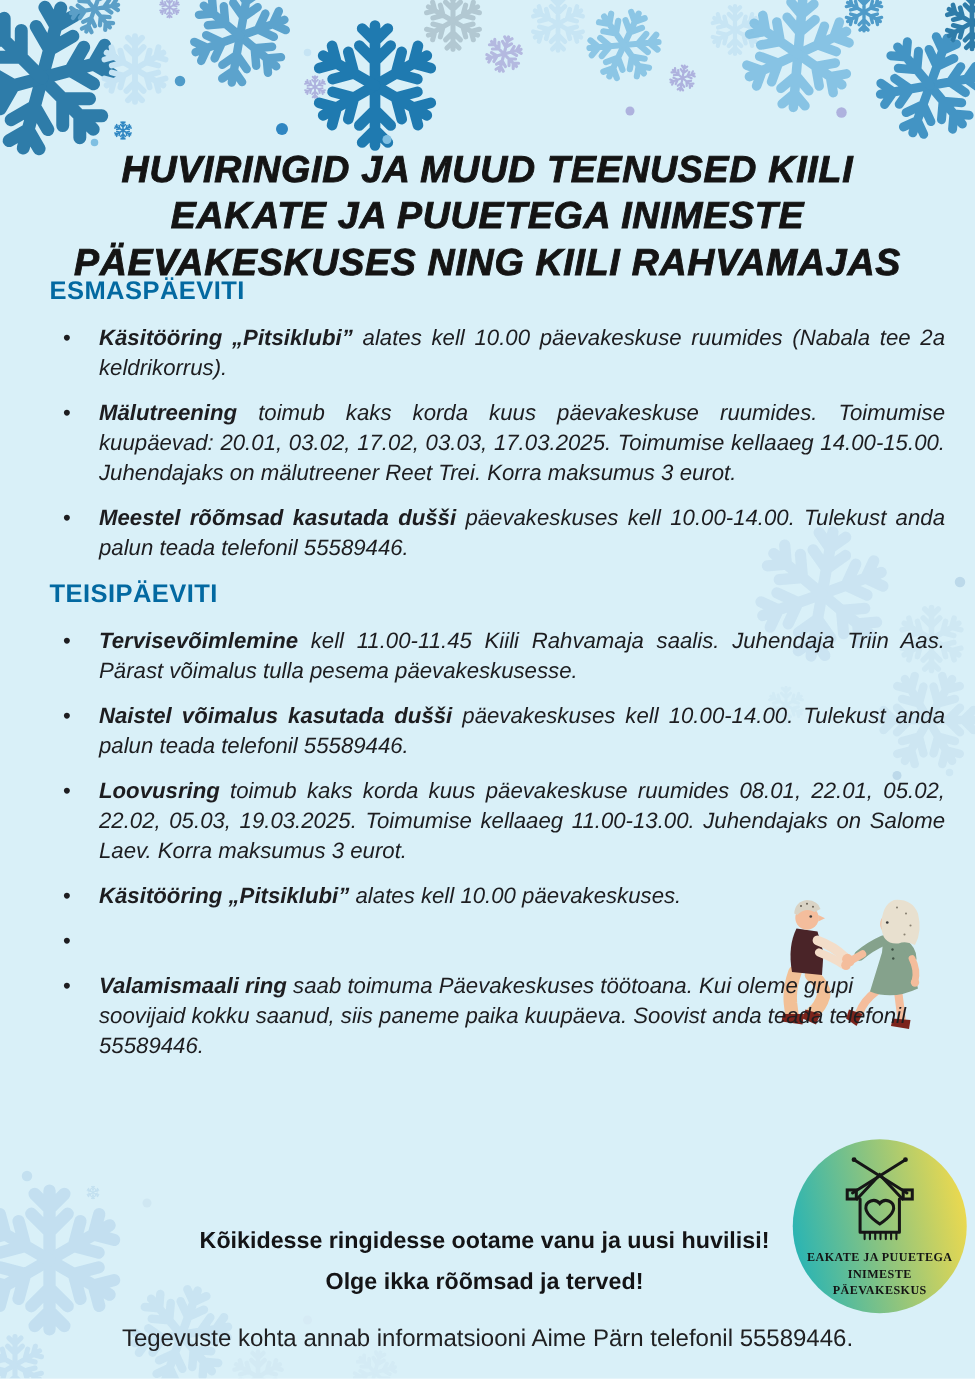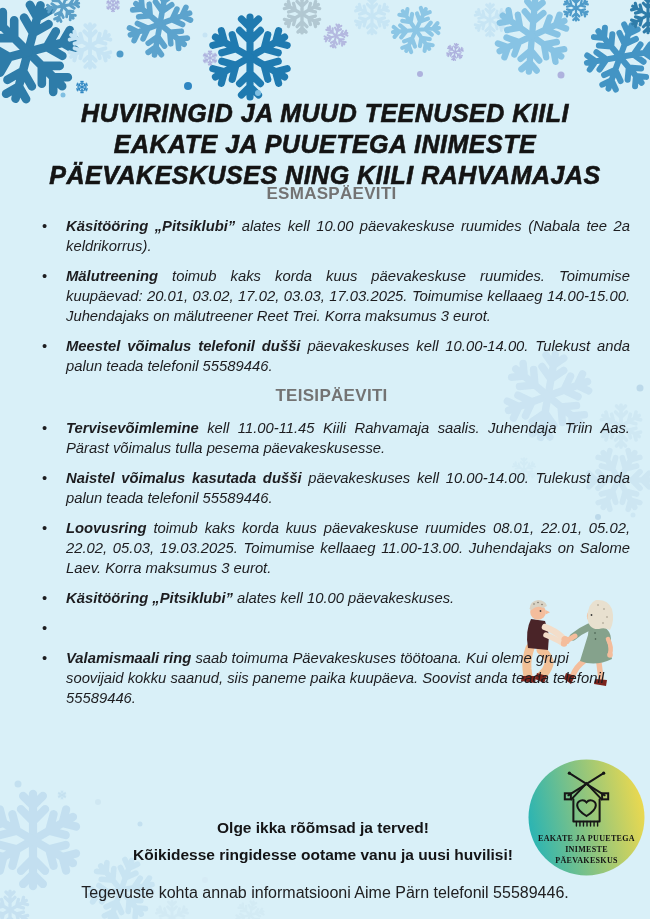--- a/index.html
+++ b/index.html
@@ -15,21 +15,21 @@
     text-align:center;font-weight:bold;font-style:italic;
     font-size:25px;line-height:31px;letter-spacing:.5px;
     color:#141414;-webkit-text-stroke:.6px #141414;
     white-space:pre-line;
     margin-top:24px;
   }
   .content{position:absolute;top:184px;left:33px;width:597px;z-index:2;}
   .section{margin:0 0 4px 0;}
   .sec-h{
     margin:0 0 12px 0;font-size:17px;font-weight:bold;letter-spacing:.3px;
-    color:#737373;line-height:20px;text-align:center;
+    color:#0369a1;line-height:20px;
   }
   .bullet{display:flex;margin:0 0 10px 0;}
   .dot{flex:none;width:24px;padding-left:9px;font-size:14.8px;line-height:20px;}
   .bullet p{
     margin:0;font-size:14.8px;line-height:20px;text-align:justify;color:#1d1d20;font-style:italic;
   }
   .bullet.w540 p{max-width:541px;text-align:left;}
   .bullet b{font-weight:bold;}
   .couple{position:absolute;left:500px;top:597px;width:145px;height:115px;z-index:1;}
   .closing{
@@ -181,21 +181,21 @@
       <div class="bullet">
         <span class="dot">•</span>
         <p><b>Käsitööring „Pitsiklubi”</b><span> alates kell 10.00 päevakeskuse ruumides (Nabala tee 2a keldrikorrus).</span></p>
       </div>
       <div class="bullet">
         <span class="dot">•</span>
         <p><b>Mälutreening</b><span> toimub kaks korda kuus päevakeskuse ruumides. Toimumise kuupäevad: 20.01, 03.02, 17.02, 03.03, 17.03.2025. Toimumise kellaaeg 14.00-15.00. Juhendajaks on mälutreener Reet Trei. Korra maksumus 3 eurot.</span></p>
       </div>
       <div class="bullet">
         <span class="dot">•</span>
-        <p><b>Meestel võimalus telefonil dušši</b><span> päevakeskuses kell 10.00-14.00. Tulekust anda palun teada telefonil 55589446.</span></p>
+        <p><b>Meestel rõõmsad kasutada dušši</b><span> päevakeskuses kell 10.00-14.00. Tulekust anda palun teada telefonil 55589446.</span></p>
       </div>
     </section>
 
     <section class="section">
       <h2 class="sec-h">TEISIPÄEVITI</h2>
       <div class="bullet">
         <span class="dot">•</span>
         <p><b>Tervisevõimlemine</b><span> kell 11.00-11.45 Kiili Rahvamaja saalis. Juhendaja Triin Aas. Pärast võimalus tulla pesema päevakeskusesse.</span></p>
       </div>
       <div class="bullet">
@@ -267,22 +267,22 @@
         <circle cx="104" cy="12" r="0.7" fill="#8a8273"></circle>
         <circle cx="107" cy="20" r="0.7" fill="#8a8273"></circle>
         <circle cx="103" cy="26" r="0.7" fill="#8a8273"></circle>
       <circle cx="91.5" cy="18" r="0.9" fill="#3a3a3a"></circle>
       <circle cx="95" cy="36" r="0.8" fill="#3f5245"></circle>
         <circle cx="95.5" cy="42" r="0.8" fill="#3f5245"></circle>
     </g>
   </svg>
 
   <div class="closing">
+    <div>Kõikidesse ringidesse ootame vanu ja uusi huvilisi!</div>
     <div>Olge ikka rõõmsad ja terved!</div>
-    <div>Kõikidesse ringidesse ootame vanu ja uusi huvilisi!</div>
   </div>
 
   <div class="footer">Tegevuste kohta annab informatsiooni Aime Pärn telefonil 55589446.</div>
 
   <svg class="logo" viewBox="0 0 118 118" xmlns="http://www.w3.org/2000/svg">
     <defs>
       <linearGradient id="lg" x1="0%" y1="60%" x2="100%" y2="40%">
         <stop offset="0" stop-color="#29b4b4"></stop>
         <stop offset="0.5" stop-color="#8cc47f"></stop>
         <stop offset="1" stop-color="#ecd94f"></stop>

